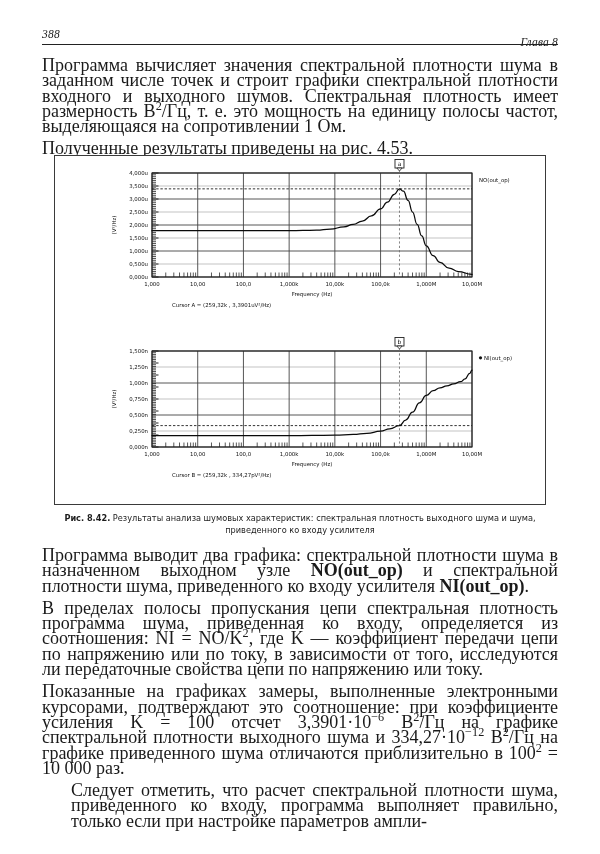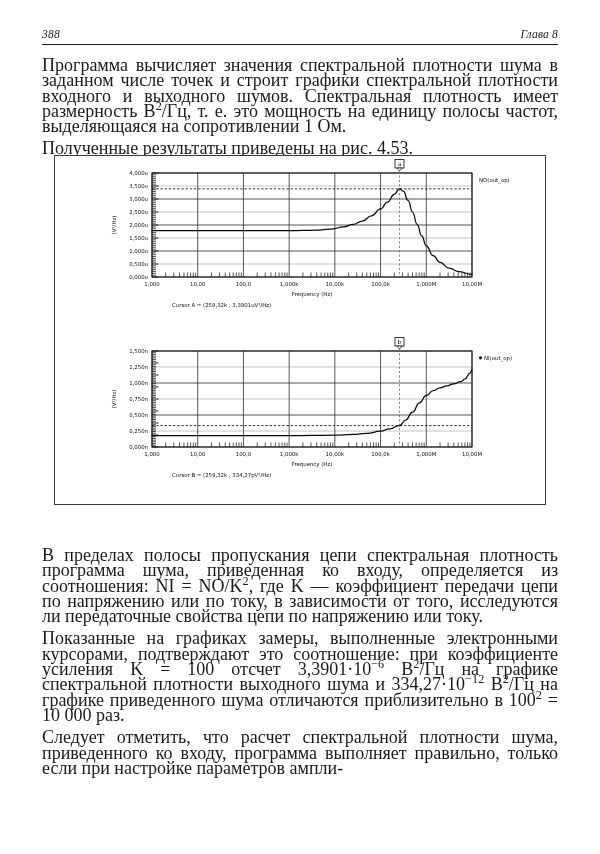--- a/index.html
+++ b/index.html
@@ -31,21 +31,21 @@
   }
   .runhead .folio {
     position: absolute;
     left: 0; top: 0;
     font-style: italic;
     font-size: 11.5px;
     letter-spacing: 0.2px;
   }
   .runhead .chap {
     position: absolute;
-    right: 0; top: 0;
+    right: 0; top: 8px;
     font-style: italic;
     font-size: 11.5px;
     letter-spacing: 0.2px;
   }
   .runhead .rule {
     position: absolute;
     left: 0;
     top: 16px;
     width: 516px;
     height: 1px;
@@ -58,21 +58,21 @@
     width: 516px;
   }
   p.para {
     margin: 0 0 7px 0;
     font-size: 18px;
     line-height: 15.3px;
     text-align: justify;
     text-justify: inter-word;
     hyphens: manual;
   }
-  p.para.last { margin-bottom: 0; }
+  p.para.last { margin-bottom: 0; margin-left: 29px; }
   .b { font-weight: bold; }
   sup { font-size: 0.68em; vertical-align: super; line-height: 0; }
 
   
   .figure-wrap {
     position: absolute;
     left: 54px;
     top: 155px;
     width: 492px;
     height: 350px;
@@ -449,22 +449,26 @@
             <path d="M342.888,9 L345.488,12 L348.088,9 Z" fill="#fff" stroke="#222" stroke-width="0.8"></path>
             <path d="M98.00,98.61 C109.43,98.61 109.43,98.61 120.86,98.61 C132.29,98.61 132.29,98.61 143.71,98.61 C155.14,98.61 155.14,98.61 166.57,98.61 C178.00,98.61 178.00,98.61 189.43,98.61 C200.86,98.61 200.86,98.61 212.29,98.61 C223.71,98.61 223.71,98.61 235.14,98.61 C246.57,98.61 246.57,98.48 258.00,98.48 C269.43,98.48 269.43,98.10 280.86,98.10 C290.00,98.10 290.00,97.46 299.14,97.46 C306.00,97.46 306.00,96.43 312.86,96.43 C319.71,96.43 319.71,94.19 326.57,94.19 C331.14,94.19 331.14,91.76 335.71,91.76 C340.60,91.76 340.60,88.62 345.49,88.62 C348.60,88.62 348.60,83.12 351.71,83.12 C355.14,83.12 355.14,75.12 358.57,75.12 C362.00,75.12 362.00,65.84 365.43,65.84 C368.86,65.84 368.86,58.48 372.29,58.48 C375.71,58.48 375.71,53.68 379.14,53.68 C382.57,53.68 382.57,50.80 386.00,50.80 C389.43,50.80 389.43,48.88 392.86,48.88 C396.29,48.88 396.29,46.96 399.71,46.96 C403.14,46.96 403.14,44.72 406.57,44.72 C408.86,44.72 408.86,41.84 411.14,41.84 C413.43,41.84 413.43,36.40 415.71,36.40 C416.86,36.40 416.86,33.20 418.00,33.20" fill="none" stroke="#0a0a0a" stroke-width="1.25" stroke-linecap="round" stroke-linejoin="round"></path>
             <circle cx="426.5" cy="20.8" r="1.6" fill="#111"></circle>
             <text x="430" y="23" font-size="5.4" font-family="&quot;DejaVu Sans&quot;, sans-serif" fill="#111">NI(out_op)</text>
             <text x="118" y="140.2" font-size="5.4" font-family="&quot;DejaVu Sans&quot;, sans-serif" fill="#111">Cursor B = (259,32k , 334,27pV²/Hz)</text>
           </g>
       </svg>
     </div>
   </div>
 
+  <div class="caption">
+    <span class="cap-num">Рис. 8.42.</span><span> Результаты анализа шумовых характеристик: спектральная плотность выходного шума и шума, приведенного ко входу усилителя</span>
+  </div>
 
   <div class="body-col" style="top:548px;">
+    <p class="para"><span>Программа выводит два графика: спектральной плотности шума в назначенном выходном узле </span><span class="b">NO(out_op)</span><span> и спектральной плотности шума, приведенного ко входу усилителя </span><span class="b">NI(out_op)</span><span>.</span></p>
 
     <p class="para"><span>В пределах полосы пропускания цепи спектральная плотность программа шума, приведенная ко входу, определяется из соотношения: NI = NO/K</span><sup>2</sup><span>, где K — коэффициент передачи цепи по напряжению или по току, в зависимости от того, исследуются ли передаточные свойства цепи по напряжению или току.</span></p>
 
     <p class="para"><span>Показанные на графиках замеры, выполненные электронными курсорами, подтверждают это соотношение: при коэффициенте усиления K = 100 отсчет 3,3901·10</span><sup>−6</sup><span> В</span><sup>2</sup><span>/Гц на графике спектральной плотности выходного шума и 334,27·10</span><sup>−12</sup><span> В</span><sup>2</sup><span>/Гц на графике приведенного шума отличаются приблизительно в 100</span><sup>2</sup><span> = 10 000 раз.</span></p>
 
     <p class="para last">Следует отметить, что расчет спектральной плотности шума, приведенного ко входу, программа выполняет правильно, только если при настройке параметров ампли-</p>
   </div>
 
 </div>
 

